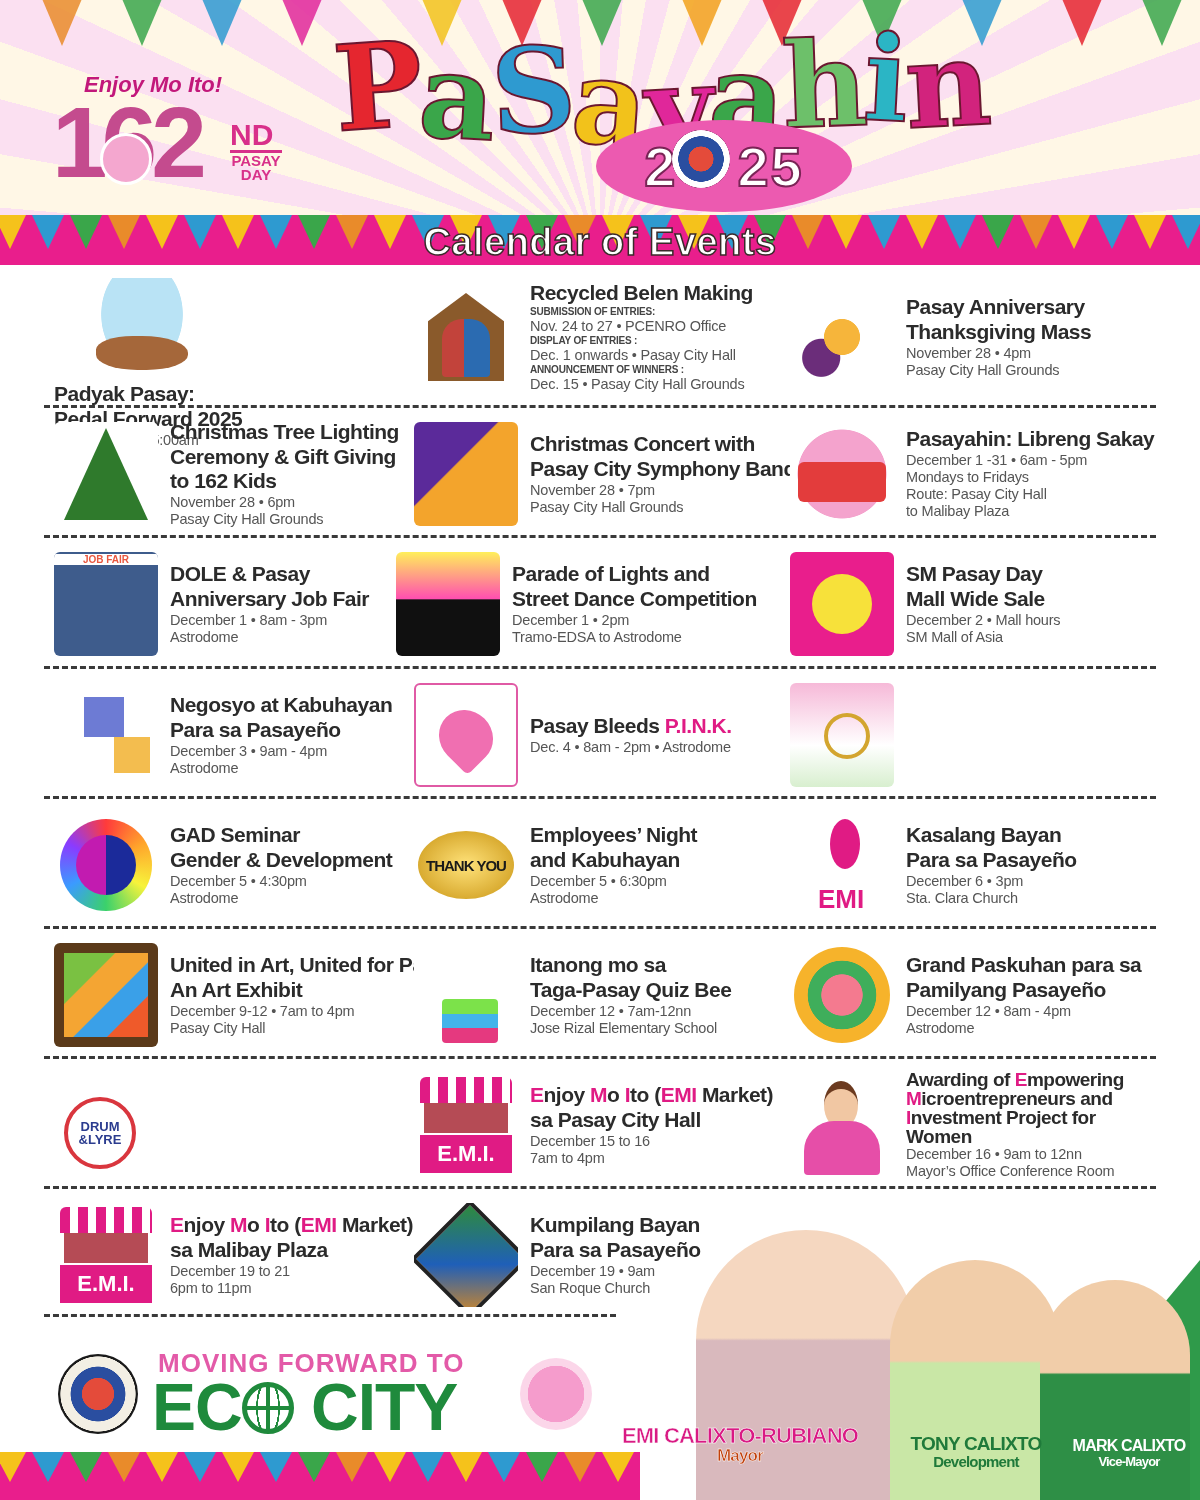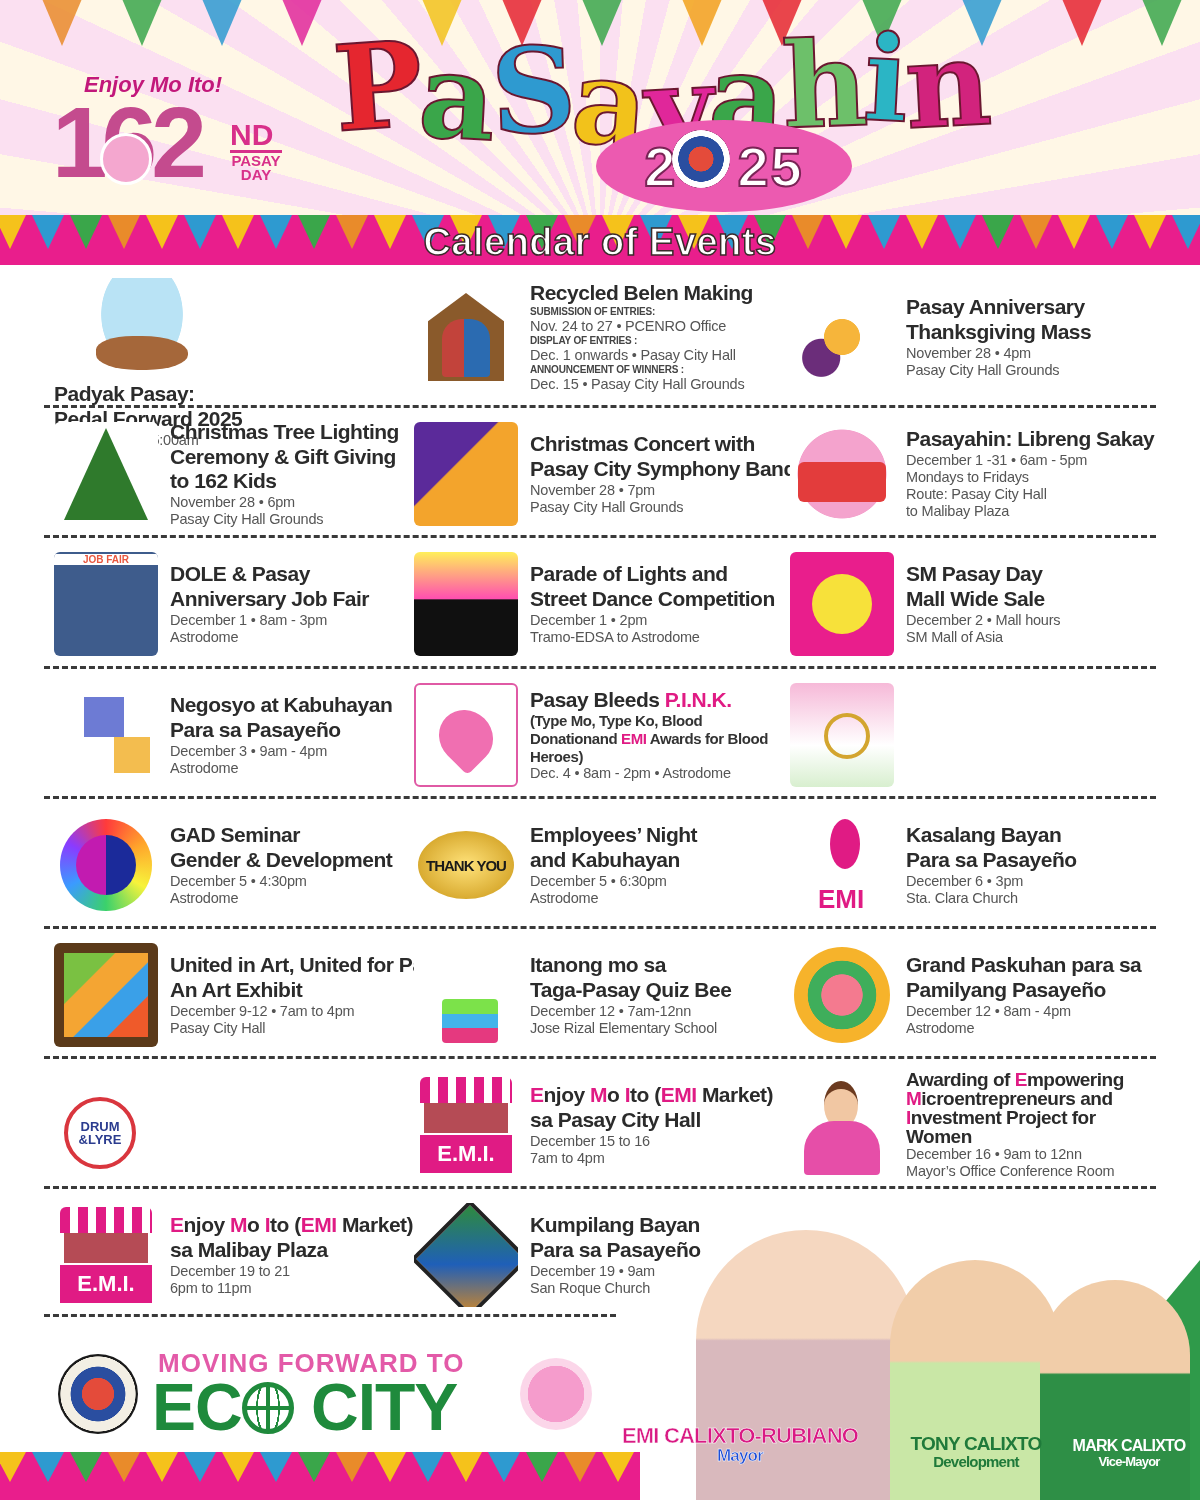--- a/index.html
+++ b/index.html
@@ -170,21 +170,21 @@
 
   .officials { position: absolute; left: 640px; top: 1210px; width: 560px; height: 290px; }
   .green-wedge { position: absolute; right: 0; bottom: 0; width: 200px; height: 240px; background: #2f9a4a; clip-path: polygon(100% 0,100% 100%,0 100%); }
   .person { position: absolute; bottom: 0; border-radius: 50% 50% 0 0; }
   .p-mayor { left: 56px; width: 220px; height: 270px; background: linear-gradient(#f5d7c0 0 40%, #d9b9bd 41%); border-radius: 110px 110px 0 0; }
   .p-cong { left: 250px; width: 170px; height: 240px; background: linear-gradient(#f1cda9 0 42%, #c9e7a6 43%); border-radius: 85px 85px 0 0; }
   .p-vice { left: 400px; width: 150px; height: 220px; background: linear-gradient(#f1cda9 0 42%, #2e8f46 43%); border-radius: 75px 75px 0 0; }
   .name { position: absolute; font-weight: bold; text-align: center; line-height: 1.05; letter-spacing: -.8px; }
   .name .role { display: block; font-size: 15px; }
   .n-mayor { left: -20px; top: 214px; width: 240px; color: #d91a84; font-size: 22px; -webkit-text-stroke: .5px #fff; }
-  .n-mayor .role { color: #1d4ed8; font-size: 17px; }
+  .n-mayor .role { color: #c2410c; font-size: 17px; }
   .n-cong { left: 266px; top: 224px; width: 140px; color: #1f7a3a; font-size: 19px; }
   .n-cong .role { color: #1f7a3a; }
   .n-vice { left: 424px; top: 228px; width: 130px; color: #fff; font-size: 16px; }
   .n-vice .role { color: #fff; font-size: 13px; }
 
   .bottom-banner { position: absolute; left: 0; top: 1452px; width: 640px; height: 48px; background: #e91e8c; overflow: hidden; }
 </style>
 </head>
 <body>
 
@@ -335,21 +335,21 @@
     </div>
     <div class="event" style="left: 10px; top: 277px; height: 118px;">
       <div class="thumb t-job"></div>
       <div class="ev-text">
         <span class="ev-title">DOLE &amp; Pasay</span>
         <span class="ev-title">Anniversary Job Fair</span>
         <span class="ev-line">December 1  •  8am - 3pm</span>
         <span class="ev-line">Astrodome</span>
       </div>
     </div>
-    <div class="event" style="left: 370px; top: 277px; height: 118px;">
+    <div class="event" style="left: 352px; top: 277px; height: 118px;">
       <div class="thumb t-parade"></div>
       <div class="ev-text">
         <span class="ev-title">Parade of Lights and</span>
         <span class="ev-title">Street Dance Competition</span>
         <span class="ev-line">December 1  •  2pm</span>
         <span class="ev-line">Tramo-EDSA to Astrodome</span>
       </div>
     </div>
     <div class="event" style="left: 746px; top: 277px; height: 118px;">
       <div class="thumb t-sale"></div>
@@ -366,21 +366,20 @@
         <span class="ev-title">Negosyo at Kabuhayan</span>
         <span class="ev-title">Para sa Pasayeño</span>
         <span class="ev-line">December 3  •  9am - 4pm</span>
         <span class="ev-line">Astrodome</span>
       </div>
     </div>
     <div class="event" style="left: 370px; top: 408px; height: 118px;">
       <div class="thumb t-pink"></div>
       <div class="ev-text">
         <span class="ev-title"><span>Pasay Bleeds </span><span class="pink">P.I.N.K.</span></span>
-        <span class="ev-sub" style="max-width: 240px;"><span>(Type Mo, Type Ko, Blood Donation</span><span>and </span><span class="pink">EMI</span><span> Awards for Blood Heroes)</span></span>
         <span class="ev-line">Dec. 4  •  8am - 2pm • Astrodome</span>
       </div>
     </div>
     <div class="event" style="left: 746px; top: 408px; height: 118px;">
       <div class="thumb t-praise"></div>
     </div>
     <div class="event" style="left: 10px; top: 538px; height: 118px;">
       <div class="thumb t-gad"></div>
       <div class="ev-text">
         <span class="ev-title">GAD Seminar</span>

